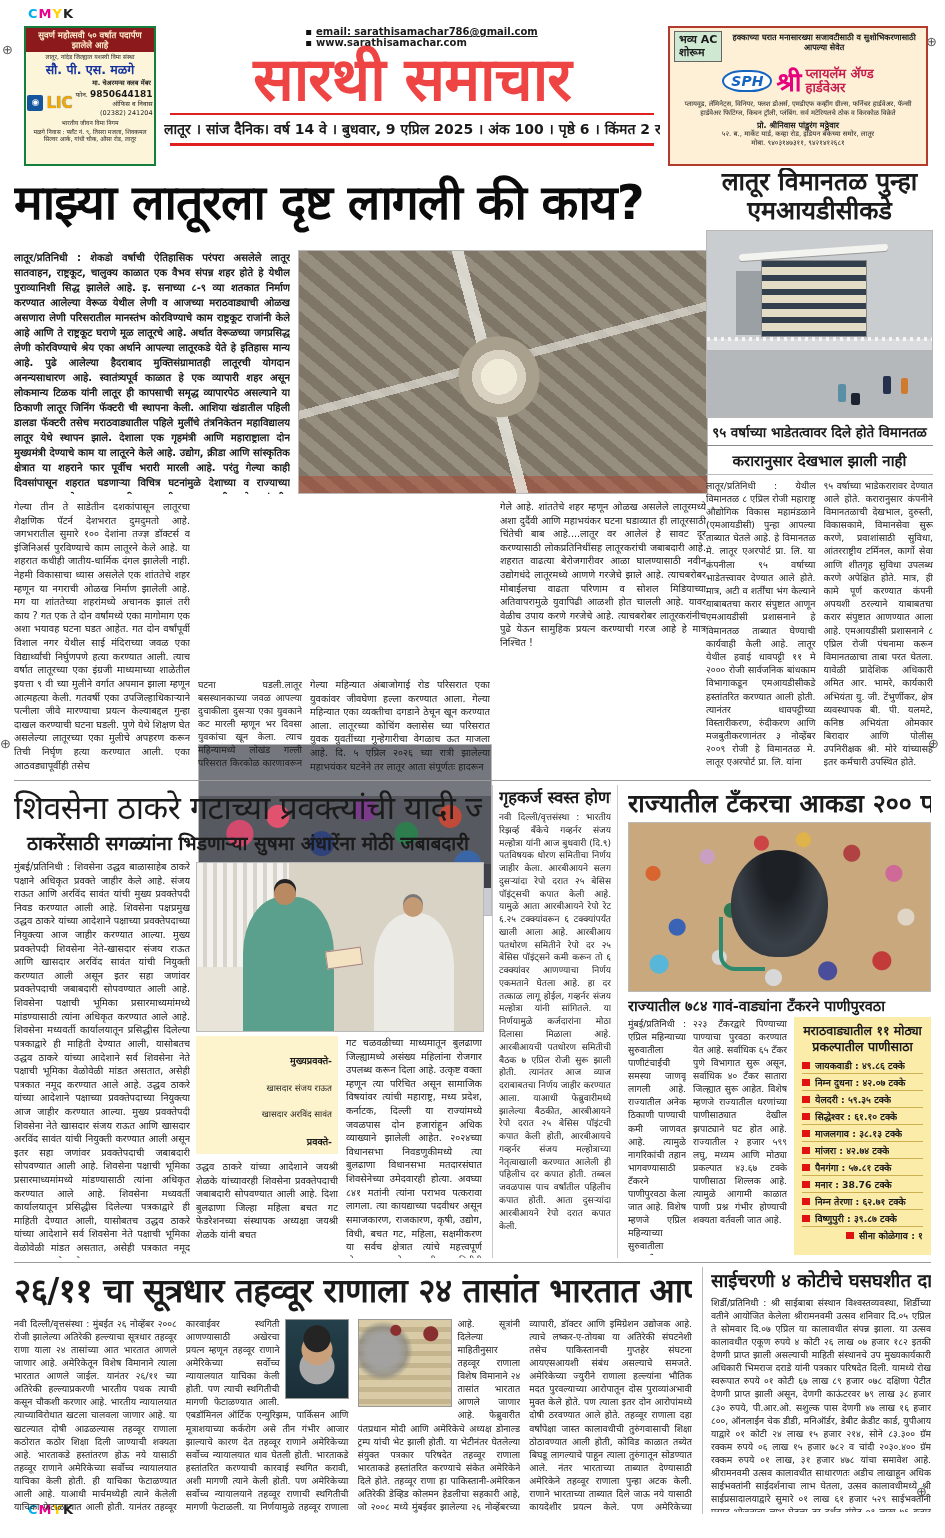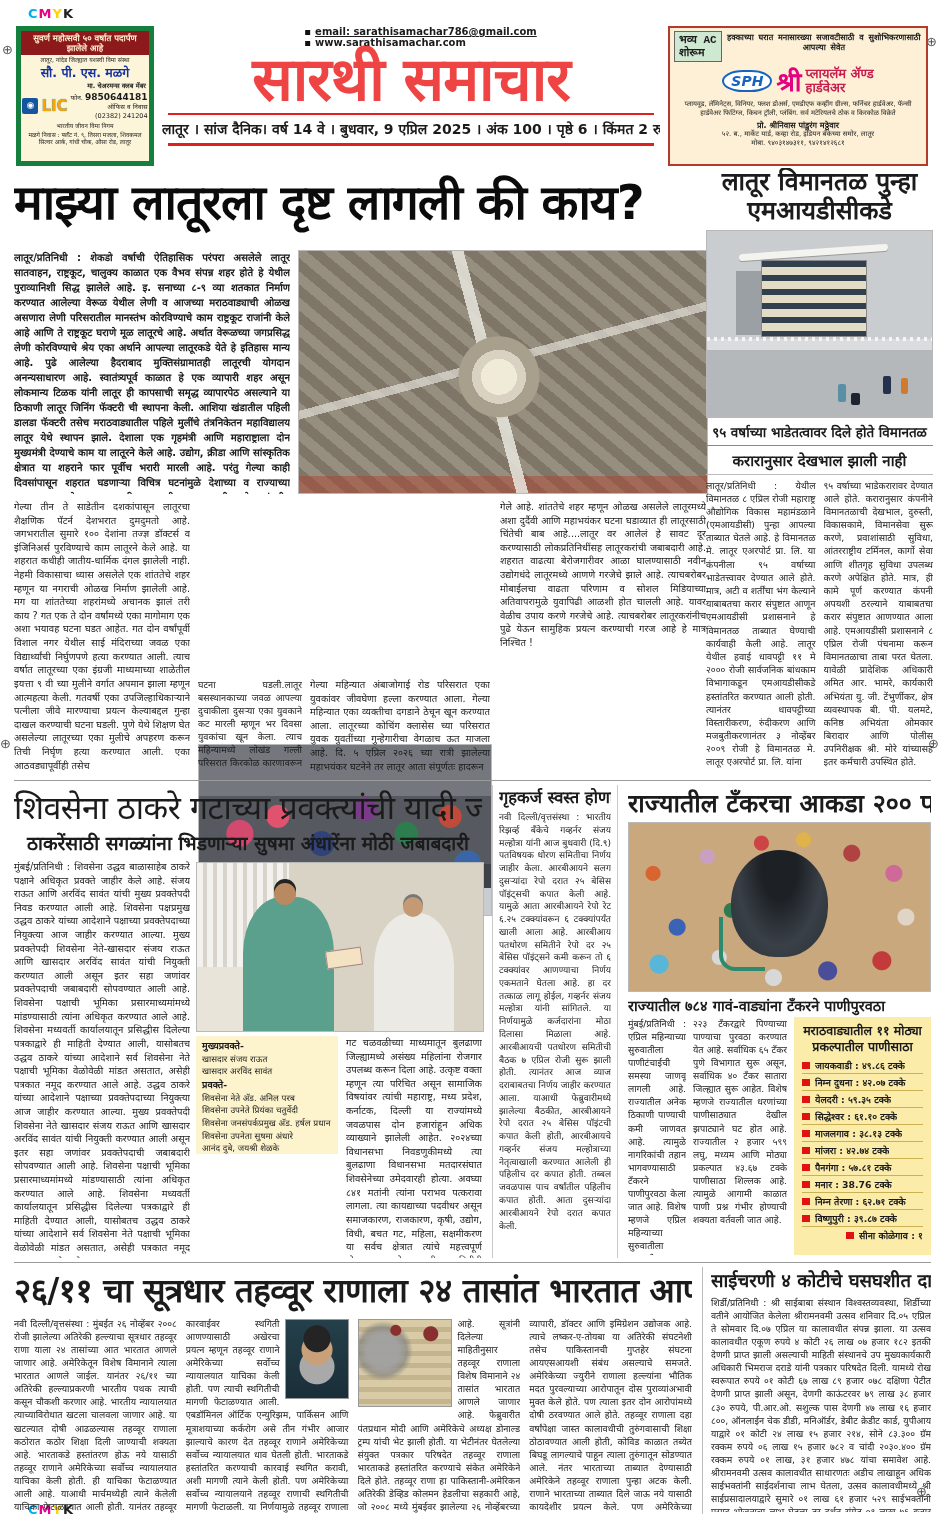--- a/index.html
+++ b/index.html
@@ -5,22 +5,22 @@
   html,body{margin:0;padding:0;background:#d8d8d8;}
   .page{position:relative;width:945px;height:1538px;background:#fff;margin:0 auto;
         font-family:"DejaVu Sans","Liberation Sans",sans-serif;color:#1b1b1b;overflow:hidden;}
   .abs{position:absolute;}
   .reg{position:absolute;color:#555;font-size:13px;}
   .cmyk{position:absolute;font-weight:700;font-size:13px;letter-spacing:1px;}
   .cmyk .c{color:#00aeef}.cmyk .m{color:#ec008c}.cmyk .y{color:#ffd400}.cmyk .k{color:#222}
 
   
   .header{left:16px;top:26px;width:912px;height:140px;display:flex;gap:8px;}
-  .ad-left{width:128px;border:5px solid #15803d;background:#fdf5da;font-size:6.5px;
-           text-align:center;line-height:1.25;overflow:hidden;}
+  .ad-left{width:128px;border:2px solid #15803d;background:#fdf5da;font-size:6.5px;
+           text-align:center;line-height:1.25;overflow:hidden;margin-left:8px;}
   .ad-left .band{background:#8c1a1c;color:#ffeccb;font-weight:700;font-size:8.5px;padding:2px 1px;line-height:1.2;}
   .ad-left .tiny{font-size:6px;margin-top:1px;}
   .ad-left .name{color:#15339e;font-weight:800;font-size:12.5px;margin:1px 0;}
   .ad-left .member{font-size:6.5px;text-align:right;padding-right:3px;font-weight:700;}
   .lic-row{display:flex;align-items:center;justify-content:center;gap:3px;margin:2px 0;}
   .lic-emblem{width:16px;height:16px;background:#14559e;color:#fff;font-size:9px;display:flex;
               align-items:center;justify-content:center;border-radius:2px;}
   .lic-text{color:#f5a800;font-weight:800;font-size:15px;text-shadow:0 0 1px #14559e;}
   .lic-phones{text-align:right;font-size:6.5px;line-height:1.3;}
   .lic-phones b{font-size:9px;}
@@ -31,21 +31,21 @@
             font-size:10px;font-weight:700;white-space:nowrap;}
   .contacts .sq{display:inline-block;width:5px;height:5px;background:#111;margin-right:5px;vertical-align:middle;}
   .contacts .em{text-decoration:underline;}
   .mast-title{margin-top:23px;font-size:60px;line-height:1.02;font-weight:800;color:#ef4444;
               letter-spacing:-1px;white-space:nowrap;}
   .mast-rule{height:2px;background:#e01f1f;margin:3px 6px 2px;}
   .mast-rule.thick{height:3px;}
   .dateline{font-size:14px;font-weight:700;padding:2px 0;white-space:nowrap;}
 
   .ad-right{width:248px;border:2px solid #b23b2e;background:#fdf0d6;padding:3px 4px;overflow:hidden;position:relative;}
-  .ar-top{display:flex;gap:4px;font-family:Liberation Mono, monospace;}
+  .ar-top{display:flex;gap:4px;}
   .ar-badge{background:#cfe8d2;border:1px solid #666;font-weight:800;font-size:11px;line-height:1.15;
             padding:2px 4px;white-space:nowrap;height:fit-content;}
   .ar-tag{font-size:8px;font-weight:700;text-align:center;line-height:1.3;padding-top:2px;}
   .ar-logo-row{display:flex;align-items:center;justify-content:center;gap:4px;margin:1px 0;}
   .sph{color:#1464c0;font-style:italic;font-weight:800;font-size:14px;border:2px solid #1464c0;
        border-radius:50%/60%;padding:1px 7px;background:#fff;}
   .shree{color:#e6007e;font-weight:800;font-size:26px;}
   .ar-name{color:#c81f4e;font-weight:800;font-size:13px;line-height:1.1;text-align:left;}
   .ar-products{font-size:6.8px;text-align:center;line-height:1.3;margin-top:1px;}
   .ar-prop{font-size:8px;font-weight:700;text-align:center;margin-top:1px;}
@@ -114,21 +114,21 @@
   .shiv-c1{left:0;top:0;width:176px;height:398px;}
   .meeting{left:182px;top:2px;width:286px;height:168px;background:linear-gradient(90deg,#e8e4da 0 18%,#d9d3c6 18% 100%);}
   .blinds{position:absolute;left:0;top:0;width:32%;height:62%;
     background:repeating-linear-gradient(90deg,#f4f2ee 0 6px,#d8d4cc 6px 10px);}
   .fig-green{position:absolute;left:16%;bottom:0;width:32%;height:80%;background:#5aa08c;border-radius:42% 42% 0 0;}
   .fig-green:after{content:"";position:absolute;left:34%;top:-14px;width:22px;height:22px;border-radius:50%;background:#b98a62;box-shadow:0 -4px 0 #222;}
   .fig-white{position:absolute;right:10%;bottom:0;width:28%;height:70%;background:#eceae4;border-radius:45% 45% 0 0;}
   .fig-white:after{content:"";position:absolute;left:36%;top:-16px;width:20px;height:20px;border-radius:50%;background:#c49a74;box-shadow:0 -3px 0 #777;}
   .envelope{position:absolute;left:45%;bottom:38%;width:34px;height:16px;background:#f3e3c2;border:1px solid #a88;transform:rotate(-8deg);}
   .ybox{left:182px;top:176px;width:142px;height:118px;background:#fdf3cd;padding:4px 6px;box-sizing:border-box;overflow:hidden;}
-  .ybox p{margin:0 0 1px;font-size:8.6px;line-height:1.35;}
+  .ybox p{margin:15px 0 1px;font-size:8.6px;line-height:1.35;text-align:right;}
   .ybox p:nth-child(1),.ybox p:nth-child(4){font-weight:800;font-size:9.5px;}
   .shiv-c2{left:182px;top:300px;width:142px;height:98px;}
   .shiv-c3{left:332px;top:176px;width:136px;height:222px;}
 
   .loan{width:126px;border-left:1px solid #c9c9c9;border-right:1px solid #c9c9c9;padding:0 6px;box-sizing:border-box;overflow:hidden;}
   .loan h3{margin:0 0 3px;font-size:16.5px;font-weight:800;text-align:center;white-space:nowrap;overflow:hidden;}
   .loan .col{height:440px;font-size:9px;}
 
   .tank-sec{flex:1;overflow:hidden;}
   .tank-sec h2{margin:0 0 3px;font-size:25px;font-weight:800;text-align:center;white-space:nowrap;overflow:hidden;}
@@ -304,20 +304,21 @@
           <p>मुख्यप्रवक्ते-</p>
           <p>खासदार संजय राऊत</p>
           <p>खासदार अरविंद सावंत</p>
           <p>प्रवक्ते-</p>
           <p>शिवसेना नेते अ‍ॅड. अनिल परब</p>
           <p>शिवसेना उपनेते प्रियंका चतुर्वेदी</p>
           <p>शिवसेना जनसंपर्कप्रमुख अ‍ॅड. हर्षल प्रधान</p>
           <p>शिवसेना उपनेता सुषमा अंधारे</p>
           <p>आनंद दुबे, जयश्री शेळके</p>
         </div>
+        <div class="abs col shiv-c2">उद्धव ठाकरे यांच्या आदेशाने जयश्री शेळके यांच्यावरही शिवसेना प्रवक्तेपदाची जबाबदारी सोपवण्यात आली आहे. दिशा बुलढाणा जिल्हा महिला बचत गट फेडरेशनच्या संस्थापक अध्यक्षा जयश्री शेळके यांनी बचत</div>
         <div class="abs col shiv-c3">गट चळवळीच्या माध्यमातून बुलढाणा जिल्ह्यामध्ये असंख्य महिलांना रोजगार उपलब्ध करून दिला आहे. उत्कृष्ट वक्ता म्हणून त्या परिचित असून सामाजिक विषयांवर त्यांची महाराष्ट्र, मध्य प्रदेश, कर्नाटक, दिल्ली या राज्यांमध्ये जवळपास दोन हजारांहून अधिक व्याख्याने झालेली आहेत. २०२४च्या विधानसभा निवडणुकीमध्ये त्या बुलढाणा विधानसभा मतदारसंघात शिवसेनेच्या उमेदवारही होत्या. अवघ्या ८४१ मतांनी त्यांना पराभव पत्करावा लागला. त्या कायद्याच्या पदवीधर असून समाजकारण, राजकारण, कृषी, उद्योग, विधी, बचत गट, महिला, सक्षमीकरण या सर्वच क्षेत्रात त्यांचे महत्त्वपूर्ण योगदान आहे, अशी माहितीही पत्रकाद्वारे देण्यात आली आहे.</div>
       </div>
     </div>
 
     <div class="loan">
       <h3>गृहकर्ज स्वस्त होणार</h3>
       <div class="col">नवी दिल्ली/वृत्तसंस्था : भारतीय रिझर्व्ह बँकेचे गव्हर्नर संजय मल्होत्रा यांनी आज बुधवारी (दि.९) पतविषयक धोरण समितीचा निर्णय जाहीर केला. आरबीआयने सलग दुसऱ्यांदा रेपो दरात २५ बेसिस पॉइंट्सची कपात केली आहे. यामुळे आता आरबीआयने रेपो रेट ६.२५ टक्क्यांवरून ६ टक्क्यांपर्यंत खाली आला आहे. आरबीआय पतधोरण समितीने रेपो दर २५ बेसिस पॉइंट्सने कमी करून तो ६ टक्क्यांवर आणण्याचा निर्णय एकमताने घेतला आहे. हा दर तत्काळ लागू होईल, गव्हर्नर संजय मल्होत्रा यांनी सांगितले. या निर्णयामुळे कर्जदारांना मोठा दिलासा मिळाला आहे. आरबीआयची पतधोरण समितीची बैठक ७ एप्रिल रोजी सुरू झाली होती. त्यानंतर आज व्याज दराबाबतचा निर्णय जाहीर करण्यात आला. याआधी फेब्रुवारीमध्ये झालेल्या बैठकीत, आरबीआयने रेपो दरात २५ बेसिस पॉइंटची कपात केली होती, आरबीआयचे गव्हर्नर संजय मल्होत्राच्या नेतृत्वाखाली करण्यात आलेली ही पहिलीच दर कपात होती. तब्बल जवळपास पाच वर्षांतील पहिलीच कपात होती. आता दुसऱ्यांदा आरबीआयने रेपो दरात कपात केली.</div>
     </div>
 
     <div class="tank-sec">

